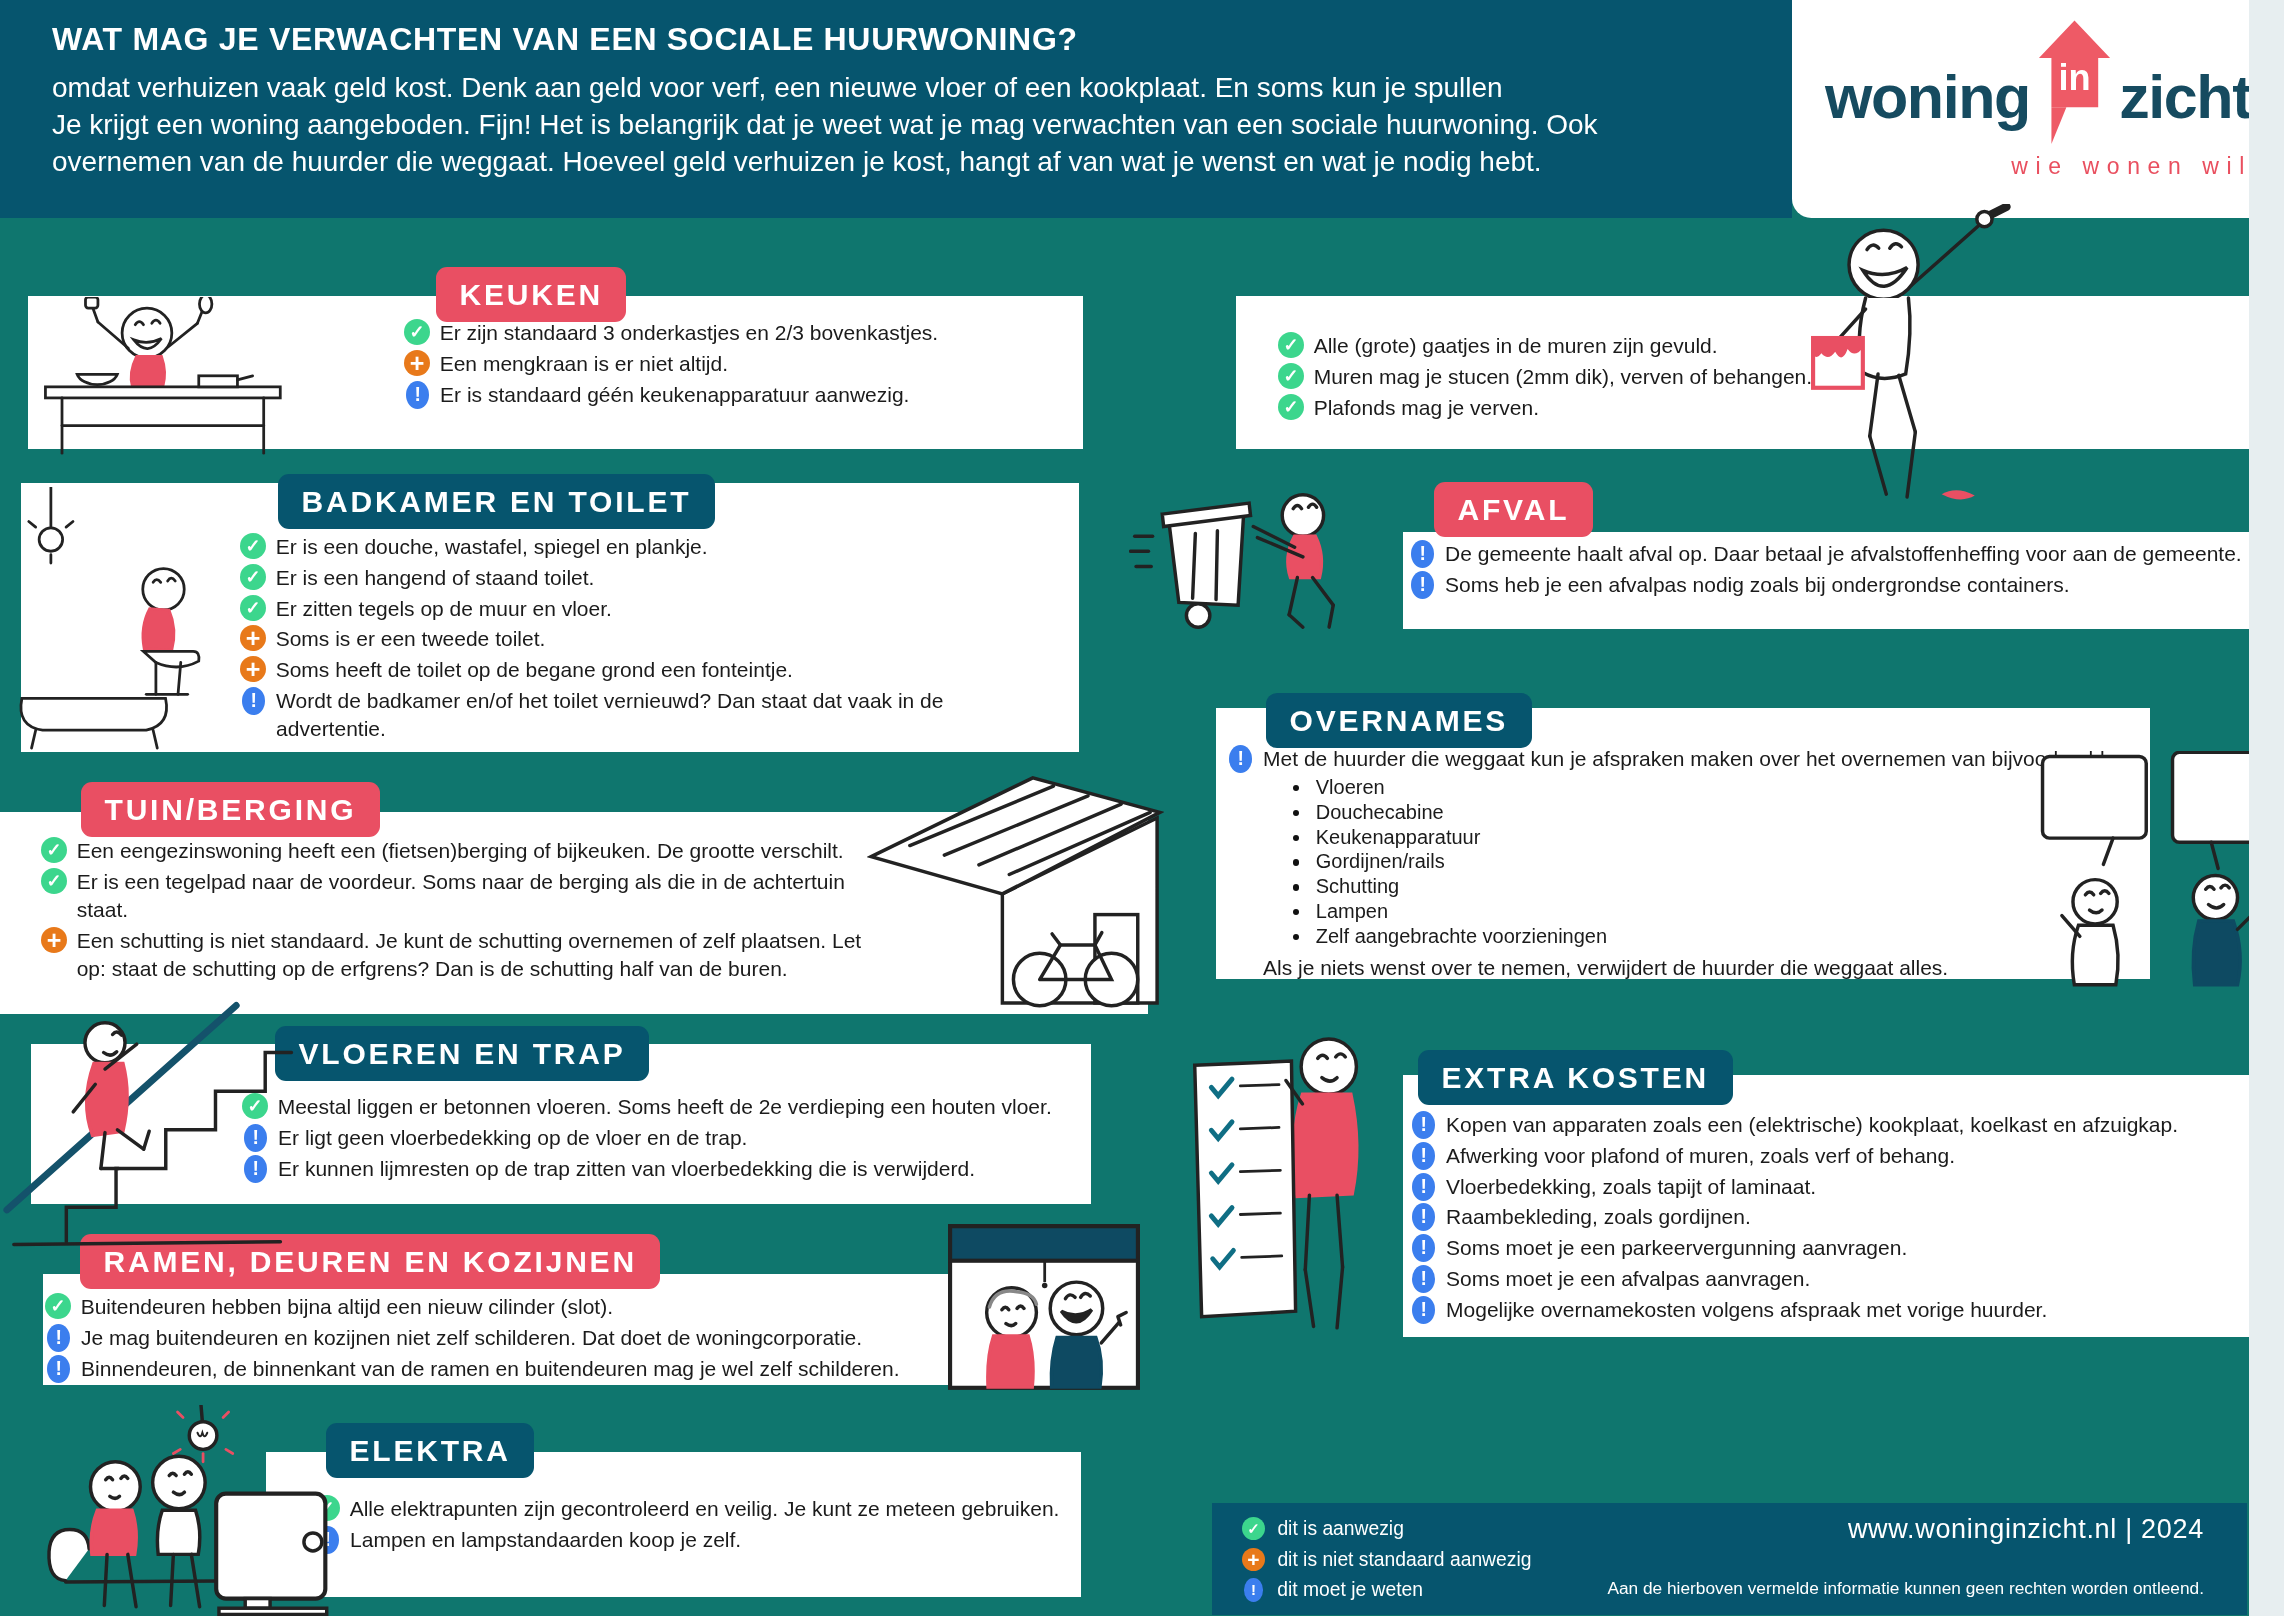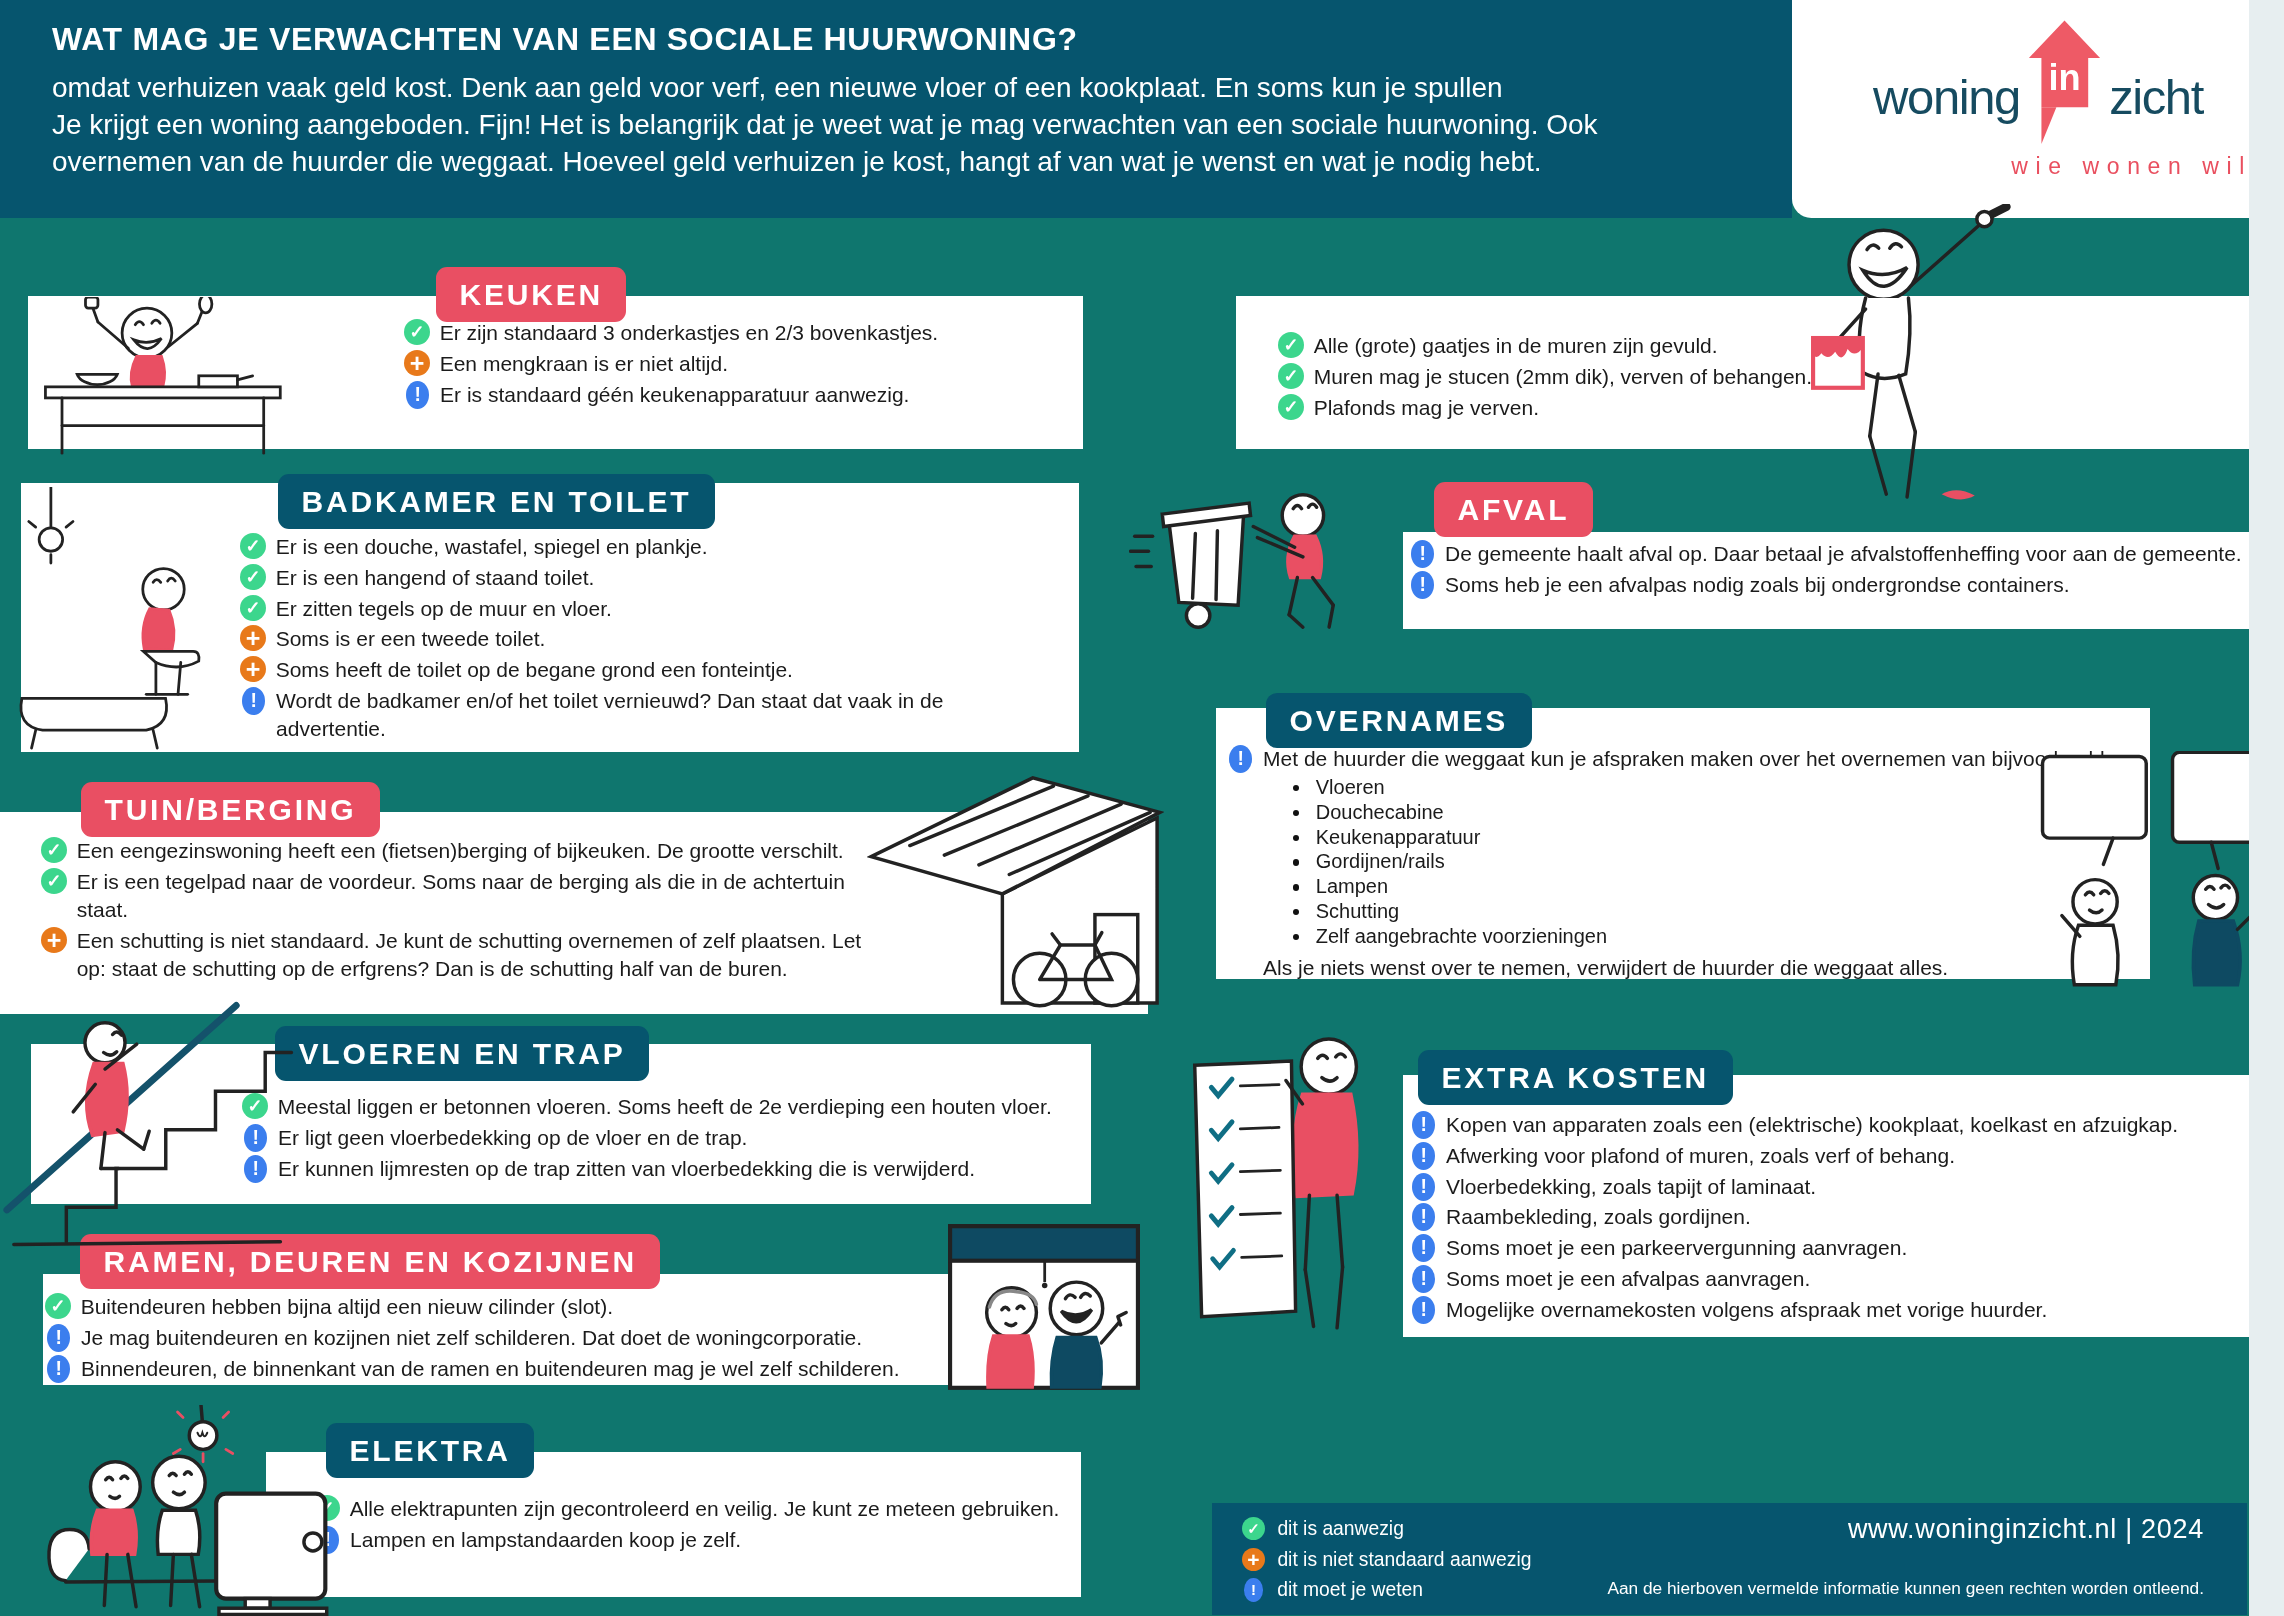--- a/index.html
+++ b/index.html
@@ -7,21 +7,21 @@
           font-family:"Liberation Sans",sans-serif;overflow:hidden;}
 
   
   .band{position:absolute;left:0;top:0;width:1792px;height:218px;background:#06556E;}
   .title{position:absolute;left:52px;top:21px;color:#fff;font-size:32px;font-weight:800;letter-spacing:0.7px;z-index:2;}
   .intro{position:absolute;left:52px;top:69px;color:#fff;font-size:28px;line-height:37px;z-index:2;font-weight:400;}
   .intro .line{white-space:nowrap;}
 
   .logo-card{position:absolute;left:1792px;top:0;width:492px;height:218px;background:#fff;border-radius:0 0 0 19.3px;z-index:2;}
   .logo-row{position:absolute;left:0;top:28px;width:100%;display:flex;align-items:center;justify-content:center;gap:4.1px;}
-  .logo-word{font-size:49px;font-weight:400;color:#164B60;letter-spacing:-1.4px;margin-top:16px;}
+  .logo-word{font-size:61px;font-weight:700;color:#164B60;letter-spacing:-1.4px;margin-top:16px;}
   .logo-house{width:81px;height:131px;margin-top:-9.7px;}
   .logo-tagline{position:absolute;right:32px;top:153px;font-size:23px;color:#E94F5F;letter-spacing:7.6px;font-weight:500;}
 
   
   .panel{position:absolute;background:#fff;z-index:0;}
   #panel-keuken   {left:28px;  top:296px;  width:1055px; height:153px;}
   #panel-muren    {left:1236px;top:296px;  width:1048px; height:153px;}
   #panel-badkamer {left:21px;  top:483px;  width:1058px; height:269px;}
   #panel-afval    {left:1403px;top:532px;  width:881px; height:97px;}
   #panel-tuin     {left:0px;   top:812px; width:1148px; height:202px;}
@@ -235,25 +235,25 @@
       <li class="item bullet">
         <span class="dot"></span>
         <span class="txt">Keukenapparatuur</span>
       </li>
       <li class="item bullet">
         <span class="dot"></span>
         <span class="txt">Gordijnen/rails</span>
       </li>
       <li class="item bullet">
         <span class="dot"></span>
-        <span class="txt">Lampen</span>
+        <span class="txt">Schutting</span>
       </li>
       <li class="item bullet">
         <span class="dot"></span>
-        <span class="txt">Schutting</span>
+        <span class="txt">Lampen</span>
       </li>
       <li class="item bullet">
         <span class="dot"></span>
         <span class="txt">Zelf aangebrachte voorzieningen</span>
       </li>
       <li class="item none">
         <span class="txt">Als je niets wenst over te nemen, verwijdert de huurder die weggaat alles.</span>
       </li>
     </ul>
   <ul class="list" id="list-vloeren">

